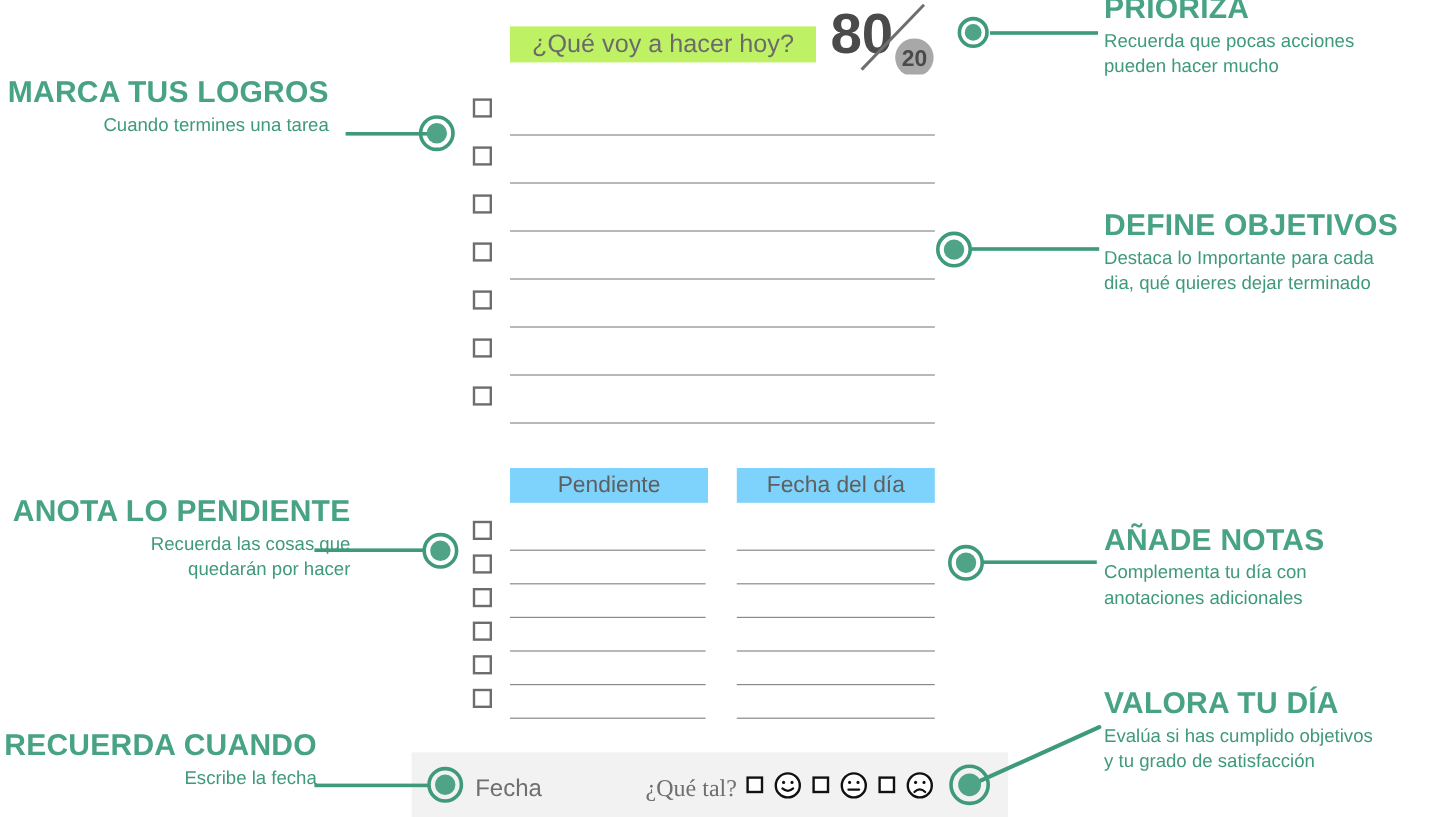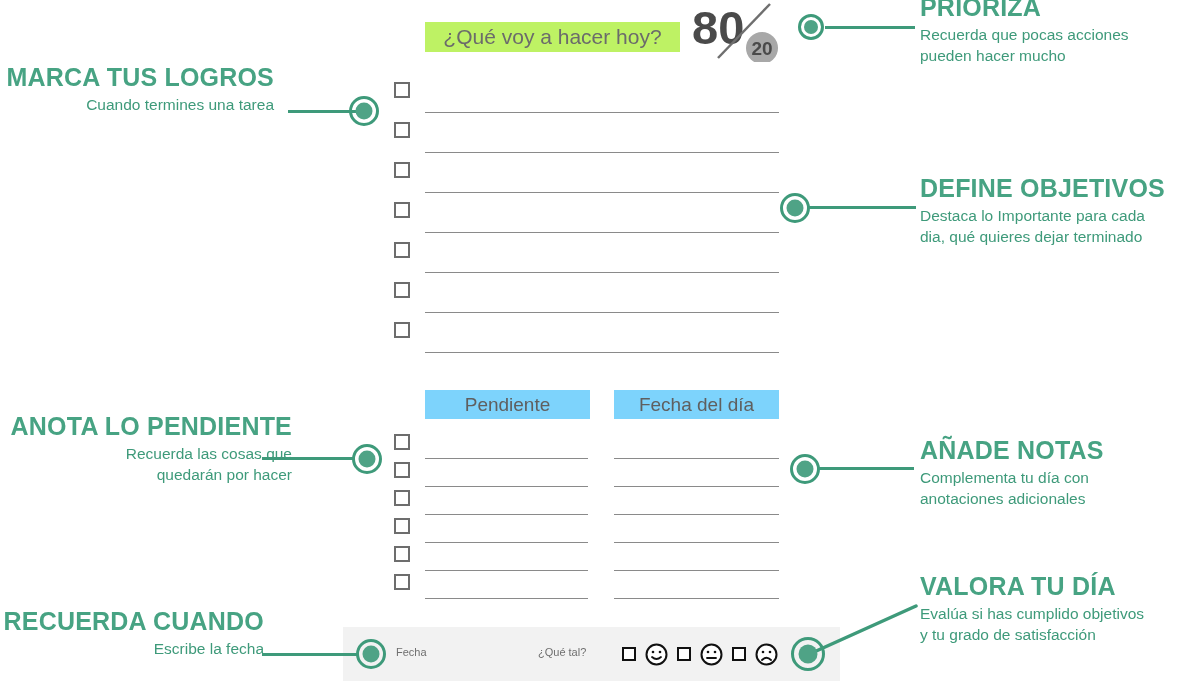--- a/index.html
+++ b/index.html
@@ -119,21 +119,21 @@
   .footbar {
     position: absolute;
     background: #f2f2f2;
     display: flex;
     align-items: center;
   }
 
   .foot-label {
     position: absolute;
     color: #6f6f6f;
-    font-size: 11px;
+    font-size: 20px;
     font-family: "Liberation Sans", sans-serif;
     white-space: nowrap;
   }
 
   .mood-chk {
     position: absolute;
     width: 14px; height: 14px;
     border: 2.5px solid #111111;
     background: #ffffff;
   }
@@ -192,21 +192,21 @@
 <div class="ruleline" style="left:425px; top:542px; width:354px;"></div>
 <div class="ruleline" style="left:425px; top:570px; width:354px;"></div>
 <div class="ruleline" style="left:425px; top:598px; width:354px;"></div>
 
 <div class="gap-col" style="left:588px; top:450px; width:26px; height:175px;"></div>
 
 <div class="footbar" style="left:343px; top:627px; width:497px; height:54px;"></div>
 
 <div class="foot-label" style="left:396px; top:646px;">Fecha</div>
 
-<div class="foot-label" style="left:538px; top:646px;">¿Qué tal?</div>
+<div class="foot-label" style="left:538px; top:646px;font-family:Liberation Serif, serif;">¿Qué tal?</div>
 
 <div class="mood-chk" style="left:622px; top:647px;"></div>
 <div class="face" style="left:645px; top:643px;">
   <svg width="23" height="23" viewBox="0 0 23 23">
     <circle cx="11.5" cy="11.5" r="10" fill="#ffffff" stroke="#111111" stroke-width="2"></circle>
     <circle cx="8" cy="9" r="1.3" fill="#111111"></circle>
     <circle cx="15" cy="9" r="1.3" fill="#111111"></circle>
     <path d="M 7 14 Q 11.5 18 16 14" fill="none" stroke="#111111" stroke-width="1.8" stroke-linecap="round"></path>
   </svg>
 </div>

